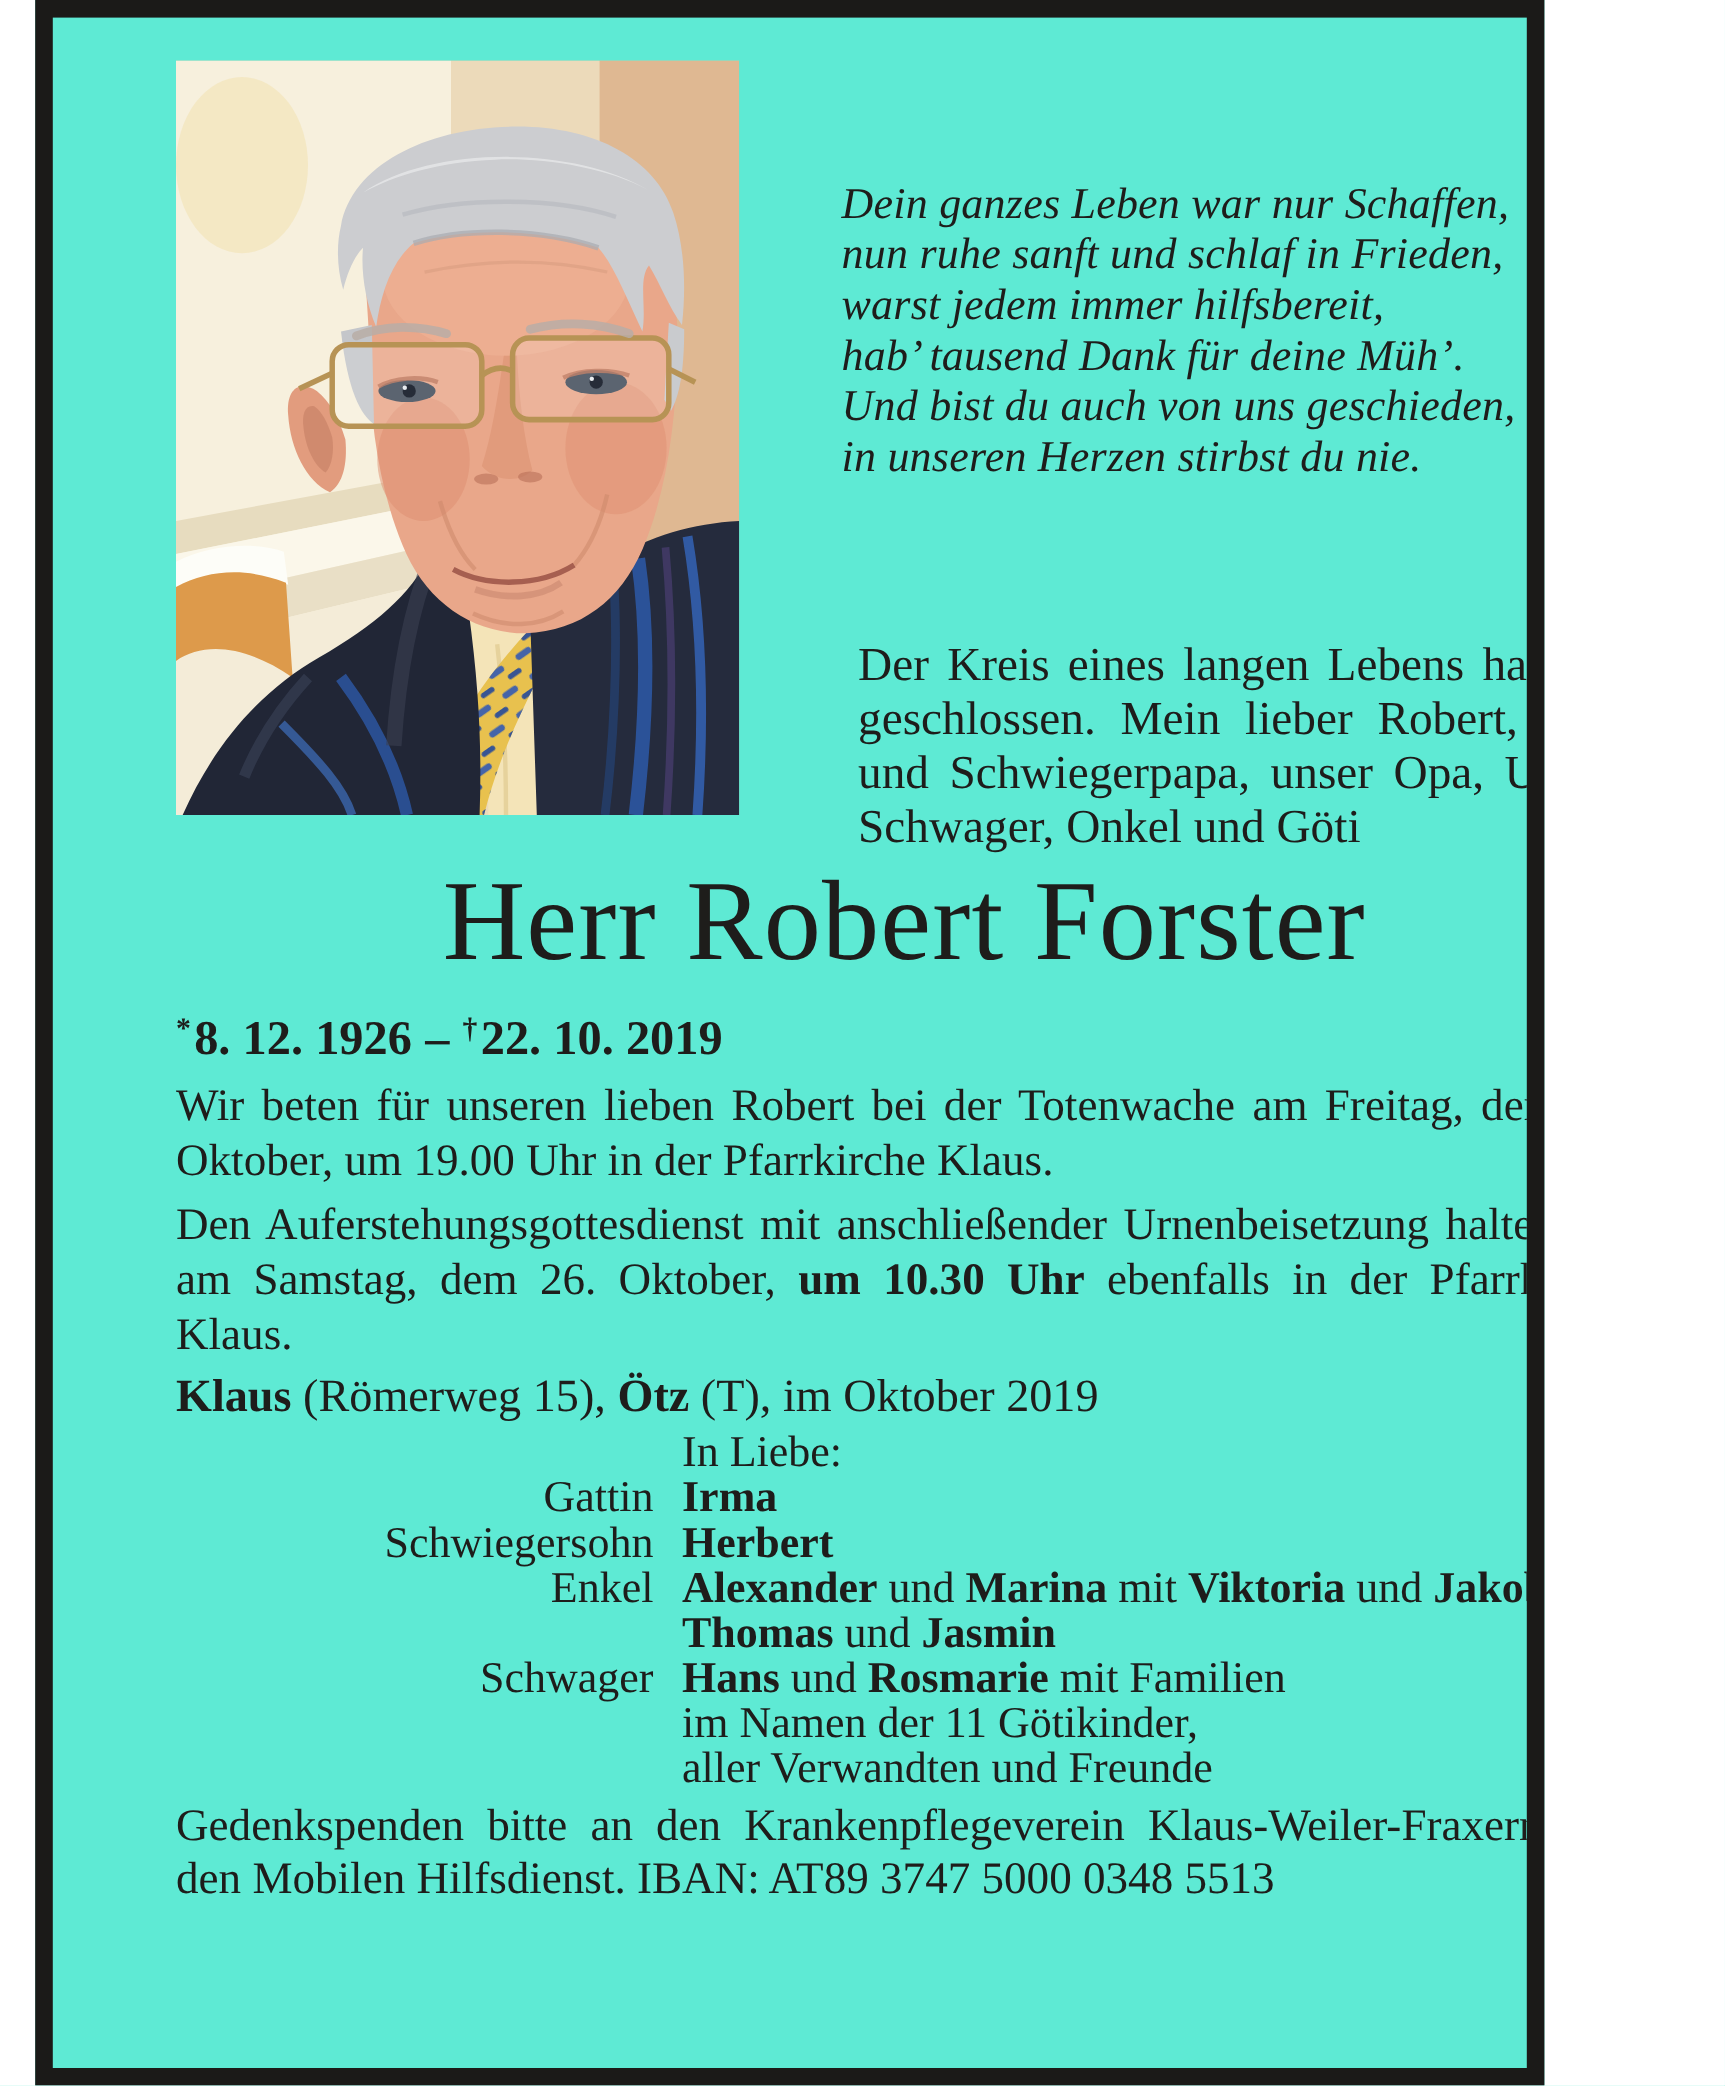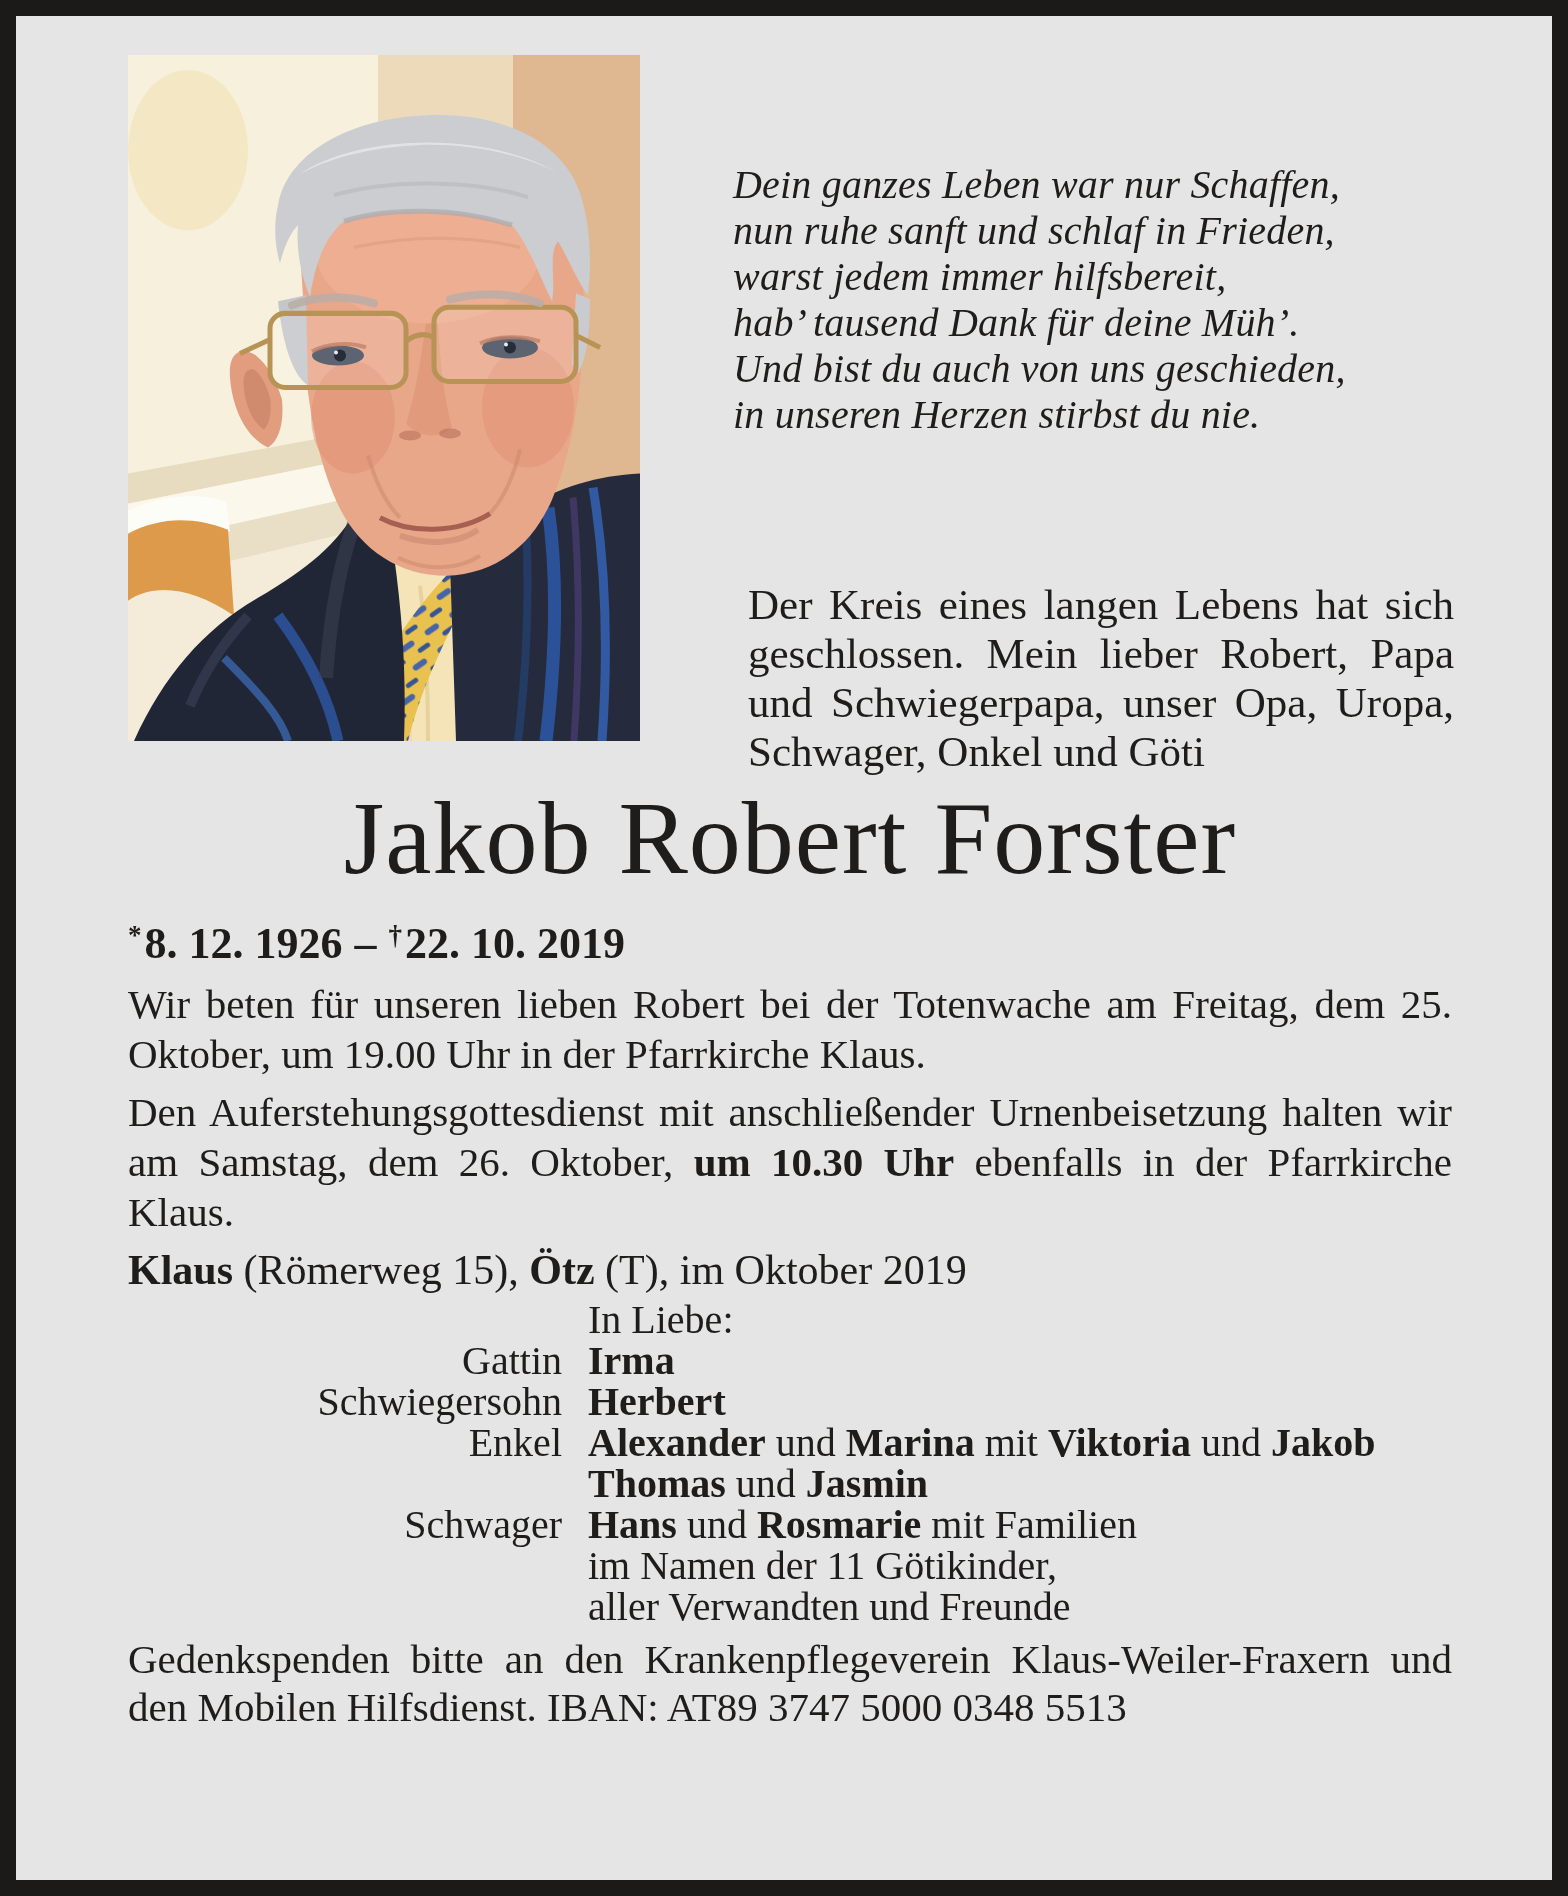--- a/index.html
+++ b/index.html
@@ -1,24 +1,25 @@
 <!DOCTYPE html>
 <html><head>
 <meta charset="utf-8">
 <style>
   html,body{margin:0;padding:0;background:#ffffff;}
   .page{
     position:relative;
-    width:1568px;height:1896px;
+    width:1372px;height:1896px;
     box-sizing:border-box;
     border:16px solid #1b1a18;
-    background:#e5e5e5;
+    background:#5eead4;
     color:#1e1d1b;
     font-family:"Liberation Serif","DejaVu Serif",serif;
     overflow:hidden;
+    margin-left:32px;
   }
   
   .photo{position:absolute;left:112px;top:39px;width:512px;height:686px;}
   .photo svg{display:block;width:100%;height:100%;}
   
   .poem{
     position:absolute;left:717px;top:146px;
     font-style:italic;font-size:40px;line-height:46px;
     letter-spacing:.2px;white-space:nowrap;
   }
@@ -151,21 +152,21 @@
     <div>warst jedem immer hilfsbereit,</div>
     <div>hab’ tausend Dank für deine Müh’.</div>
     <div>Und bist du auch von uns geschieden,</div>
     <div>in unseren Herzen stirbst du nie.</div>
   </div>
 
   <div class="intro">Der Kreis eines langen Lebens hat sich geschlossen. Mein lieber Robert, Papa und Schwiegerpapa, unser Opa, Uropa, Schwager, Onkel und Göti</div>
 
   <div class="lower">
 
-    <h1 class="title">Jakob Robert Forster</h1>
+    <h1 class="title">Herr Robert Forster</h1>
 
     <div class="dates">
       <span class="sym">*</span><span>8. 12. 1926</span><span class="dash">–</span><span class="sym">†</span><span>22. 10. 2019</span>
     </div>
 
 
     <p class="body j">Wir beten für unseren lieben Robert bei der Totenwache am Freitag, dem 25. Oktober, um 19.00 Uhr in der Pfarrkirche Klaus.</p>
 
     <p class="body j"><span>Den Auferstehungsgottesdienst mit anschließender Urnenbeisetzung halten wir am Samstag, dem 26. Oktober, </span><b>um 10.30 Uhr</b><span> ebenfalls in der Pfarrkirche Klaus.</span></p>
 

